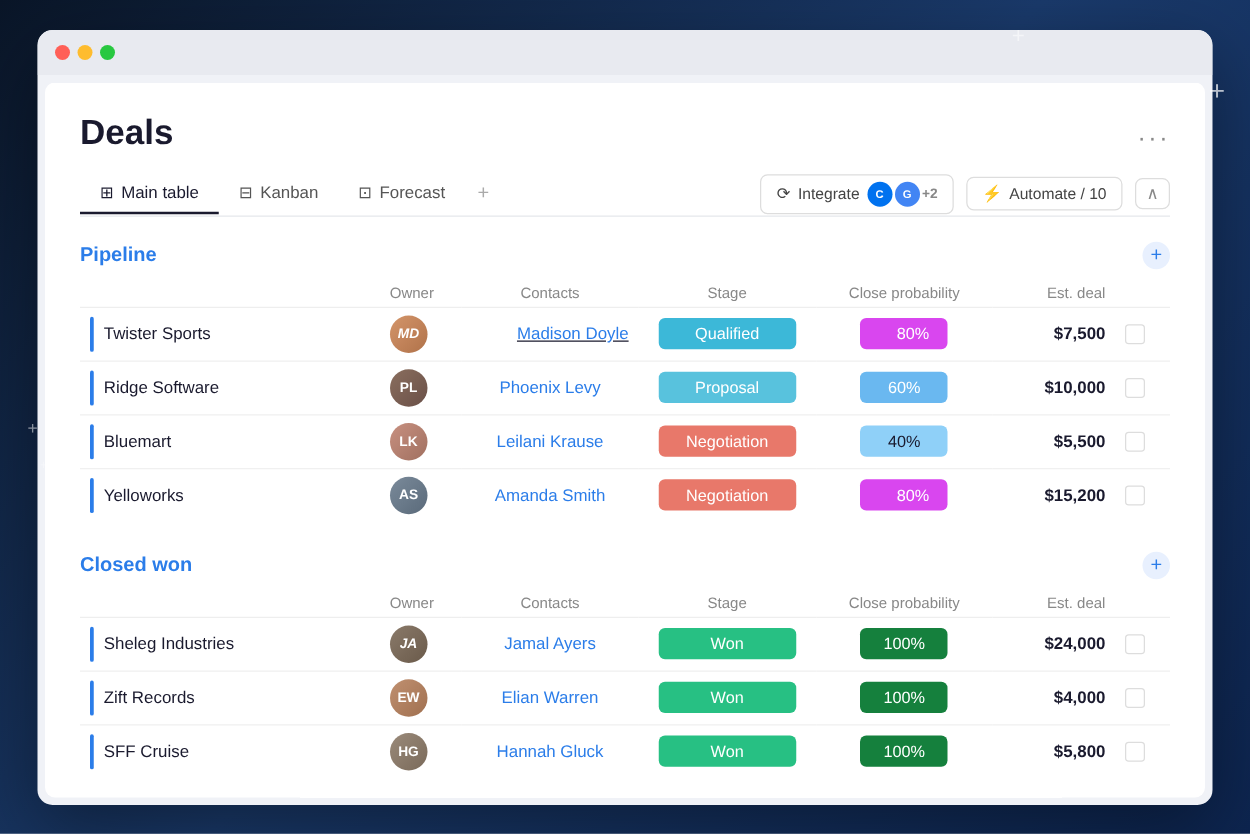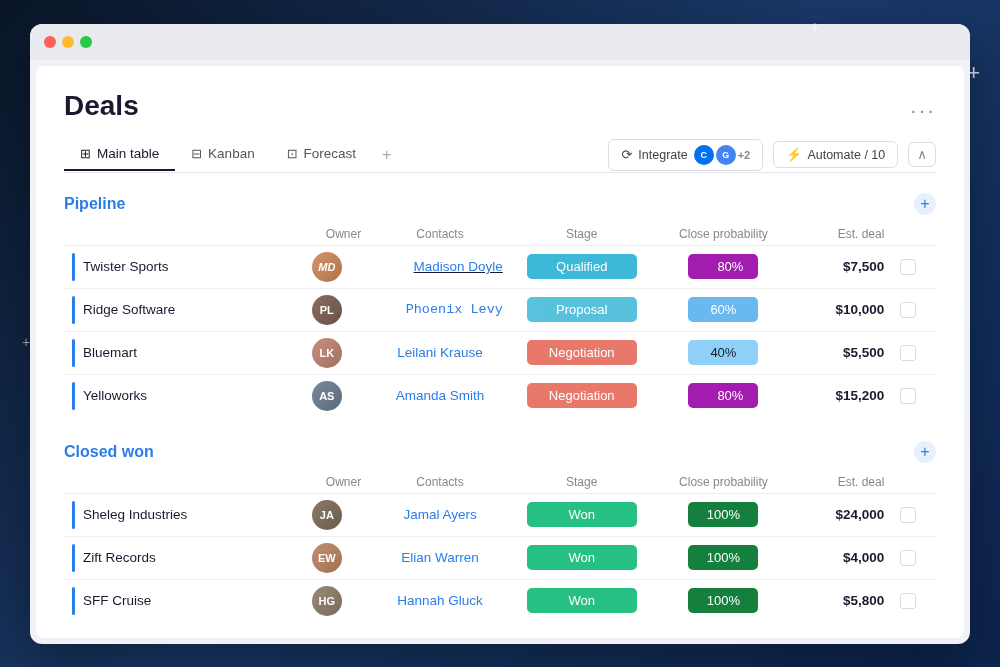--- a/index.html
+++ b/index.html
@@ -209,21 +209,21 @@
       display: flex;
       align-items: center;
       justify-content: center;
       line-height: 1;
     }
     .table {
       width: 100%;
       border-collapse: collapse;
     }
     .table th {
-      text-align: right;
+      text-align: left;
       font-size: 12px;
       color: #888;
       font-weight: 400;
       padding: 4px 8px;
       border-bottom: 1px solid #eee;
     }
     .table td {
       padding: 6px 8px;
       font-size: 13.5px;
       color: #1a1a2e;
@@ -267,21 +267,21 @@
     .prob-badge {
       padding: 5px 14px;
       border-radius: 5px;
       font-size: 13px;
       font-weight: 500;
       color: white;
       text-align: center;
       display: inline-block;
       min-width: 70px;
     }
-    .prob-80 { background: #a21caf; padding-left: 28px; }
+    .prob-80 { background: #d946ef; padding-left: 28px; }
     .prob-60 { background: #6ab8f0; }
     .prob-40 { background: #8fd0f8; color: #1a1a2e; }
     .prob-100 { background: #15803d; }
     .deal-value {
       font-weight: 700;
       color: #1a1a2e;
     }
     .checkbox-placeholder {
       width: 16px;
       height: 16px;
@@ -298,21 +298,21 @@
       align-items: center;
       justify-content: center;
       font-size: 11px;
       color: white;
       font-weight: 600;
     }
     .avatar-1 { background: linear-gradient(135deg, #d4956a, #b0724a); font-style: italic; }
     .avatar-2 { background: linear-gradient(135deg, #8a6e5e, #6a5048); }
     .avatar-3 { background: linear-gradient(135deg, #c89080, #a07060); }
     .avatar-4 { background: linear-gradient(135deg, #7a8a9a, #5a6a7a); }
-    .avatar-5 { background: linear-gradient(135deg, #8a7a6a, #6a5a4a); }
+    .avatar-5 { background: linear-gradient(135deg, #8a7a6a, #6a5a4a); font-style: italic; }
     .avatar-6 { background: linear-gradient(135deg, #c09070, #a07050); }
     .avatar-7 { background: linear-gradient(135deg, #b08070, #906050); }
     .avatar-8 { background: linear-gradient(135deg, #9a8a7a, #7a6a5a); }
     .automate-btn {
       display: flex;
       align-items: center;
       gap: 5px;
     }
     .automate-icon {
       font-size: 13px;
@@ -421,21 +421,21 @@
             <tr>
       <td>
         <div class="company-cell">
           <div class="company-bar"></div>
           <span>Ridge Software</span>
         </div>
       </td>
       <td>
         <div class="avatar-img avatar-2">PL</div>
       </td>
-      <td style="text-align:right;font-family:Liberation Mono, monospace;">
+      <td style="text-align:center;">
         <span class="contact-link">Phoenix Levy</span>
       </td>
       <td style="text-align:center;">
         <span class="stage-badge stage-proposal">Proposal</span>
       </td>
       <td style="text-align:center;">
         <span class="prob-badge prob-60">60%</span>
       </td>
       <td style="text-align:right;">
         <span class="deal-value">$10,000</span>

